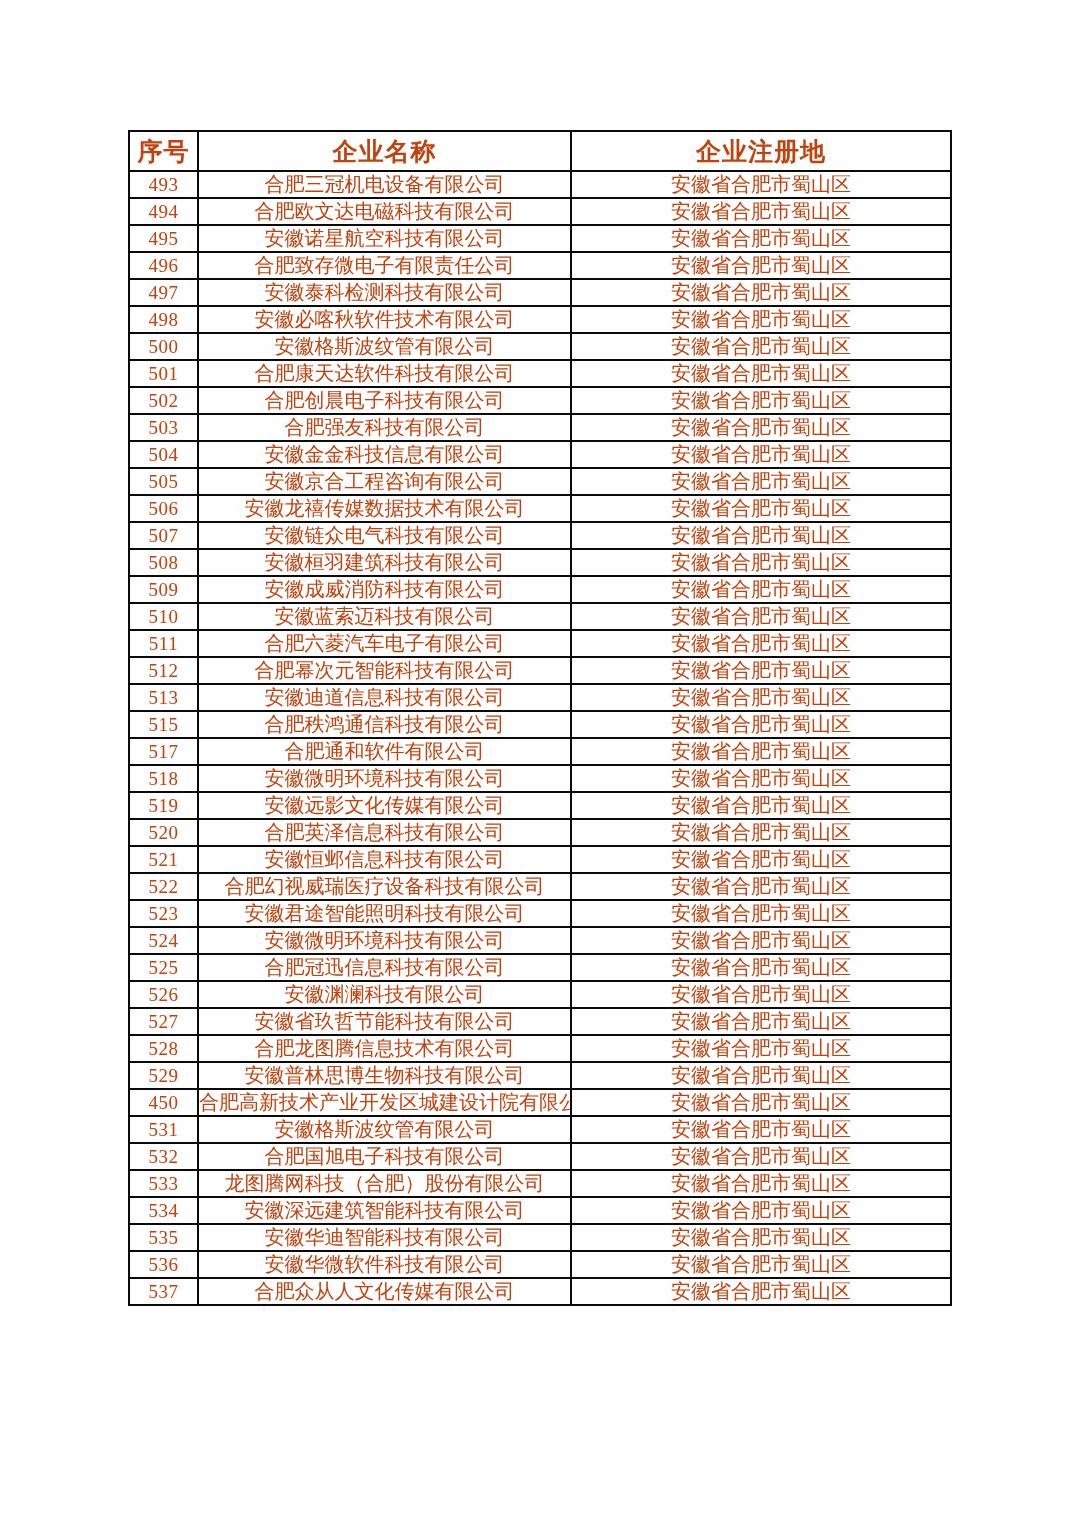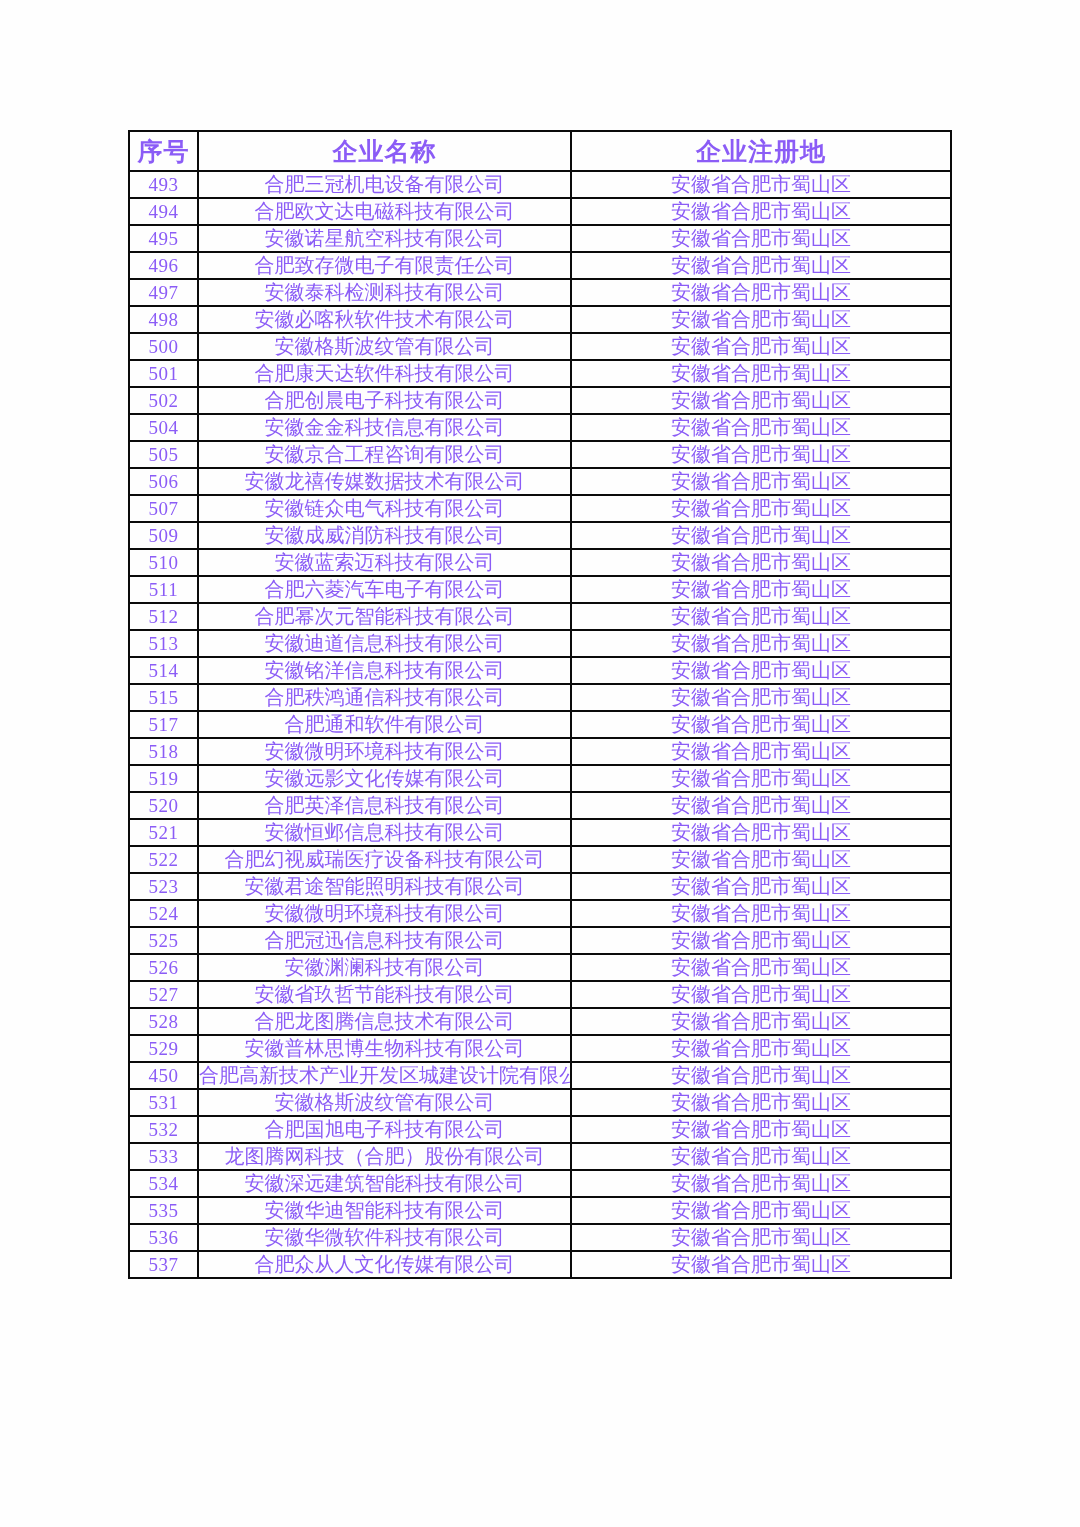--- a/index.html
+++ b/index.html
@@ -7,21 +7,21 @@
     padding: 0;
     background: #ffffff;
   }
   .sheet {
     position: relative;
     width: 1080px;
     height: 1527px;
     background: #fefefe;
     overflow: hidden;
     font-family: "Liberation Serif", "DejaVu Serif", serif;
-    color: #8b5cf6;
+    color: #c2410c;
   }
   table.company-table {
     position: absolute;
     left: 128px;
     top: 130px;
     width: 822px;
     border-collapse: collapse;
     table-layout: fixed;
     background: #fefefe;
   }
@@ -111,40 +111,50 @@
           <td class="no-cell">501</td>
           <td class="name-cell">合肥康天达软件科技有限公司</td>
           <td class="loc-cell">安徽省合肥市蜀山区</td>
         </tr>
         <tr>
           <td class="no-cell">502</td>
           <td class="name-cell">合肥创晨电子科技有限公司</td>
           <td class="loc-cell">安徽省合肥市蜀山区</td>
         </tr>
         <tr>
+          <td class="no-cell">503</td>
+          <td class="name-cell">合肥强友科技有限公司</td>
+          <td class="loc-cell">安徽省合肥市蜀山区</td>
+        </tr>
+        <tr>
           <td class="no-cell">504</td>
           <td class="name-cell">安徽金金科技信息有限公司</td>
           <td class="loc-cell">安徽省合肥市蜀山区</td>
         </tr>
         <tr>
           <td class="no-cell">505</td>
           <td class="name-cell">安徽京合工程咨询有限公司</td>
           <td class="loc-cell">安徽省合肥市蜀山区</td>
         </tr>
         <tr>
           <td class="no-cell">506</td>
           <td class="name-cell">安徽龙禧传媒数据技术有限公司</td>
           <td class="loc-cell">安徽省合肥市蜀山区</td>
         </tr>
         <tr>
           <td class="no-cell">507</td>
           <td class="name-cell">安徽链众电气科技有限公司</td>
           <td class="loc-cell">安徽省合肥市蜀山区</td>
         </tr>
         <tr>
+          <td class="no-cell">508</td>
+          <td class="name-cell">安徽桓羽建筑科技有限公司</td>
+          <td class="loc-cell">安徽省合肥市蜀山区</td>
+        </tr>
+        <tr>
           <td class="no-cell">509</td>
           <td class="name-cell">安徽成威消防科技有限公司</td>
           <td class="loc-cell">安徽省合肥市蜀山区</td>
         </tr>
         <tr>
           <td class="no-cell">510</td>
           <td class="name-cell">安徽蓝索迈科技有限公司</td>
           <td class="loc-cell">安徽省合肥市蜀山区</td>
         </tr>
         <tr>
@@ -153,25 +163,20 @@
           <td class="loc-cell">安徽省合肥市蜀山区</td>
         </tr>
         <tr>
           <td class="no-cell">512</td>
           <td class="name-cell">合肥幂次元智能科技有限公司</td>
           <td class="loc-cell">安徽省合肥市蜀山区</td>
         </tr>
         <tr>
           <td class="no-cell">513</td>
           <td class="name-cell">安徽迪道信息科技有限公司</td>
-          <td class="loc-cell">安徽省合肥市蜀山区</td>
-        </tr>
-        <tr>
-          <td class="no-cell">514</td>
-          <td class="name-cell">安徽铭洋信息科技有限公司</td>
           <td class="loc-cell">安徽省合肥市蜀山区</td>
         </tr>
         <tr>
           <td class="no-cell">515</td>
           <td class="name-cell">合肥秩鸿通信科技有限公司</td>
           <td class="loc-cell">安徽省合肥市蜀山区</td>
         </tr>
         <tr>
           <td class="no-cell">517</td>
           <td class="name-cell">合肥通和软件有限公司</td>

